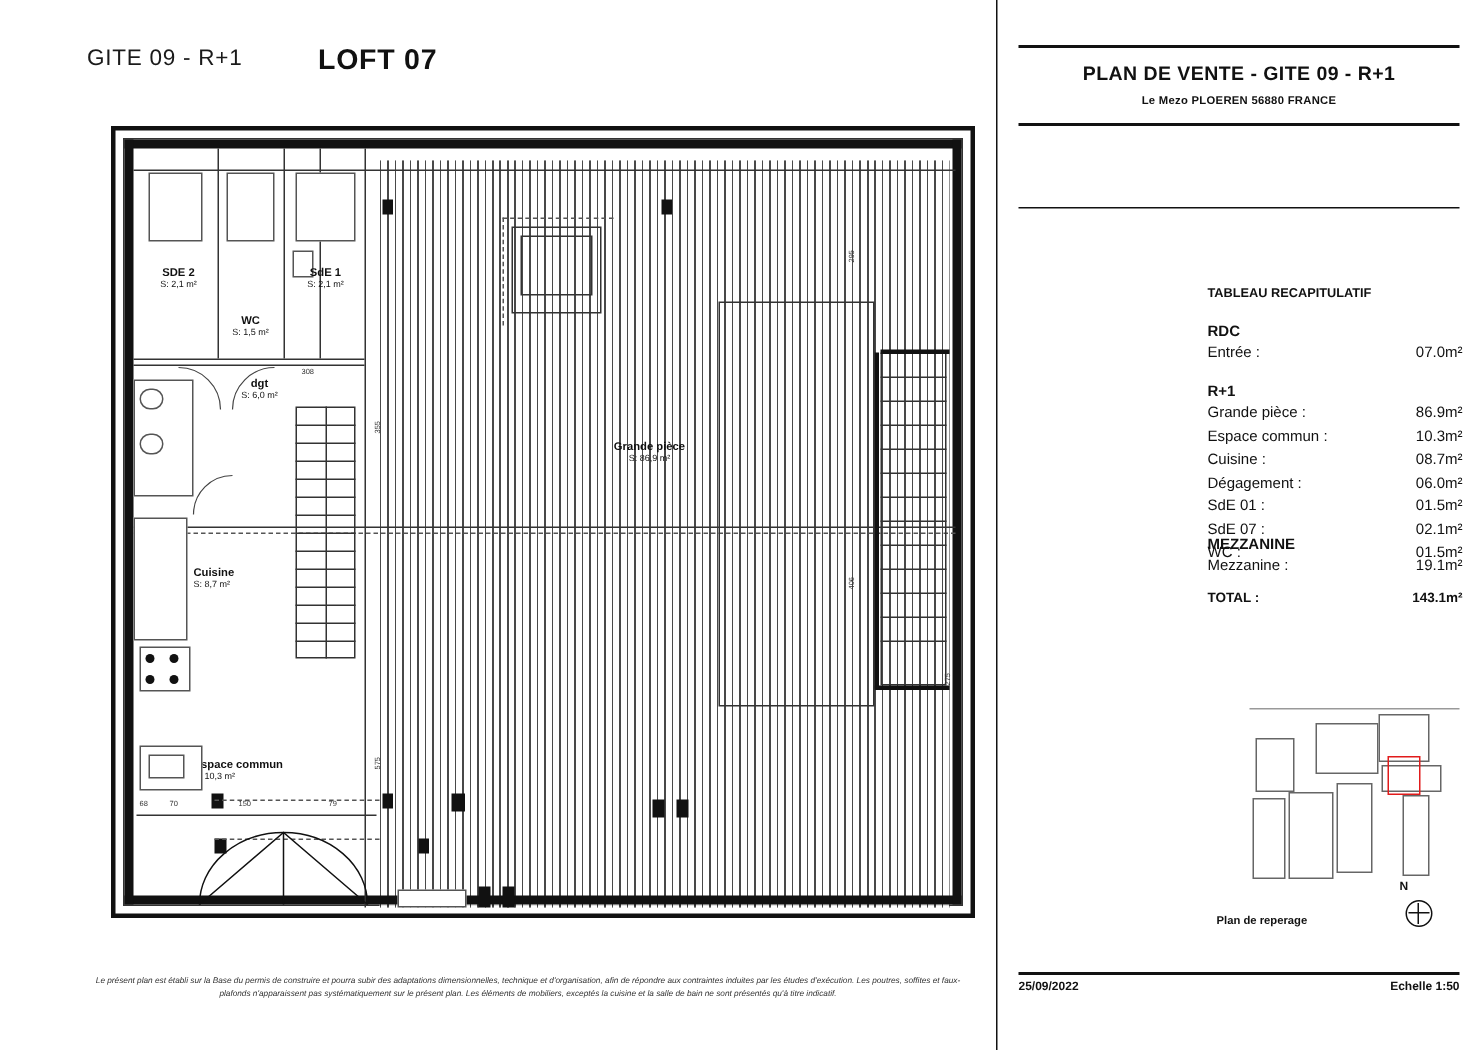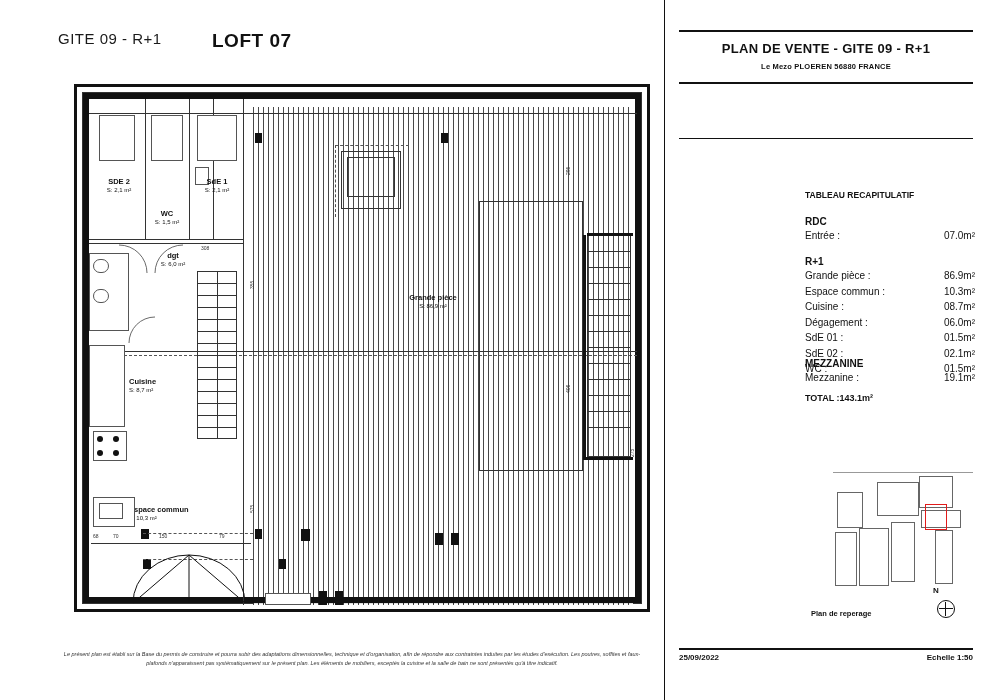--- a/index.html
+++ b/index.html
@@ -69,21 +69,21 @@
 
   .info{position:absolute;left:140px;top:142px;width:170px;font-size:8px;line-height:1.65;}
   .info .row b{font-weight:700;}
   .tab-title{position:absolute;left:140px;top:190px;font-size:8.5px;font-weight:700;}
 
   .sect{position:absolute;left:140px;width:170px;font-size:10px;}
   .sect .h{font-weight:700;margin-bottom:1px;}
   .sect .r{display:flex;justify-content:space-between;line-height:1.55;}
   .sect .r span:last-child{text-align:right;}
 
-  .total{position:absolute;left:140px;width:170px;display:flex;font-size:9px;font-weight:700;}
+  .total{position:absolute;left:140px;width:170px;display:flex;justify-content:space-between;font-size:9px;font-weight:700;}
 
   .locmap{position:absolute;left:168px;top:470px;width:140px;height:125px;}
   .loc-shape{position:absolute;border:1px solid #666;box-sizing:border-box;background:#fff;}
   .loc-high{position:absolute;border:1.6px solid #e11b1b;box-sizing:border-box;}
   .loc-label{position:absolute;left:146px;top:609px;font-size:7.5px;font-weight:700;}
   .north{position:absolute;left:268px;top:586px;text-align:center;font-size:8px;font-weight:700;}
   .compass{position:absolute;left:272px;top:600px;width:16px;height:16px;border:1px solid #111;border-radius:50%;}
   .compass:before{content:"";position:absolute;left:7px;top:1px;width:1px;height:14px;background:#111;}
   .compass:after{content:"";position:absolute;left:1px;top:7px;width:14px;height:1px;background:#111;}
 
@@ -291,21 +291,21 @@
       </div>
       <div class="r">
         <span>Dégagement :</span>
         <span>06.0m²</span>
       </div>
       <div class="r">
         <span>SdE 01 :</span>
         <span>01.5m²</span>
       </div>
       <div class="r">
-        <span>SdE 02 :</span>
+        <span>SdE 07 :</span>
         <span>02.1m²</span>
       </div>
       <div class="r">
         <span>WC :</span>
         <span>01.5m²</span>
       </div>
     </div>
 
     <div class="sect" style="top:358px;">
       <div class="h">MEZZANINE</div>

